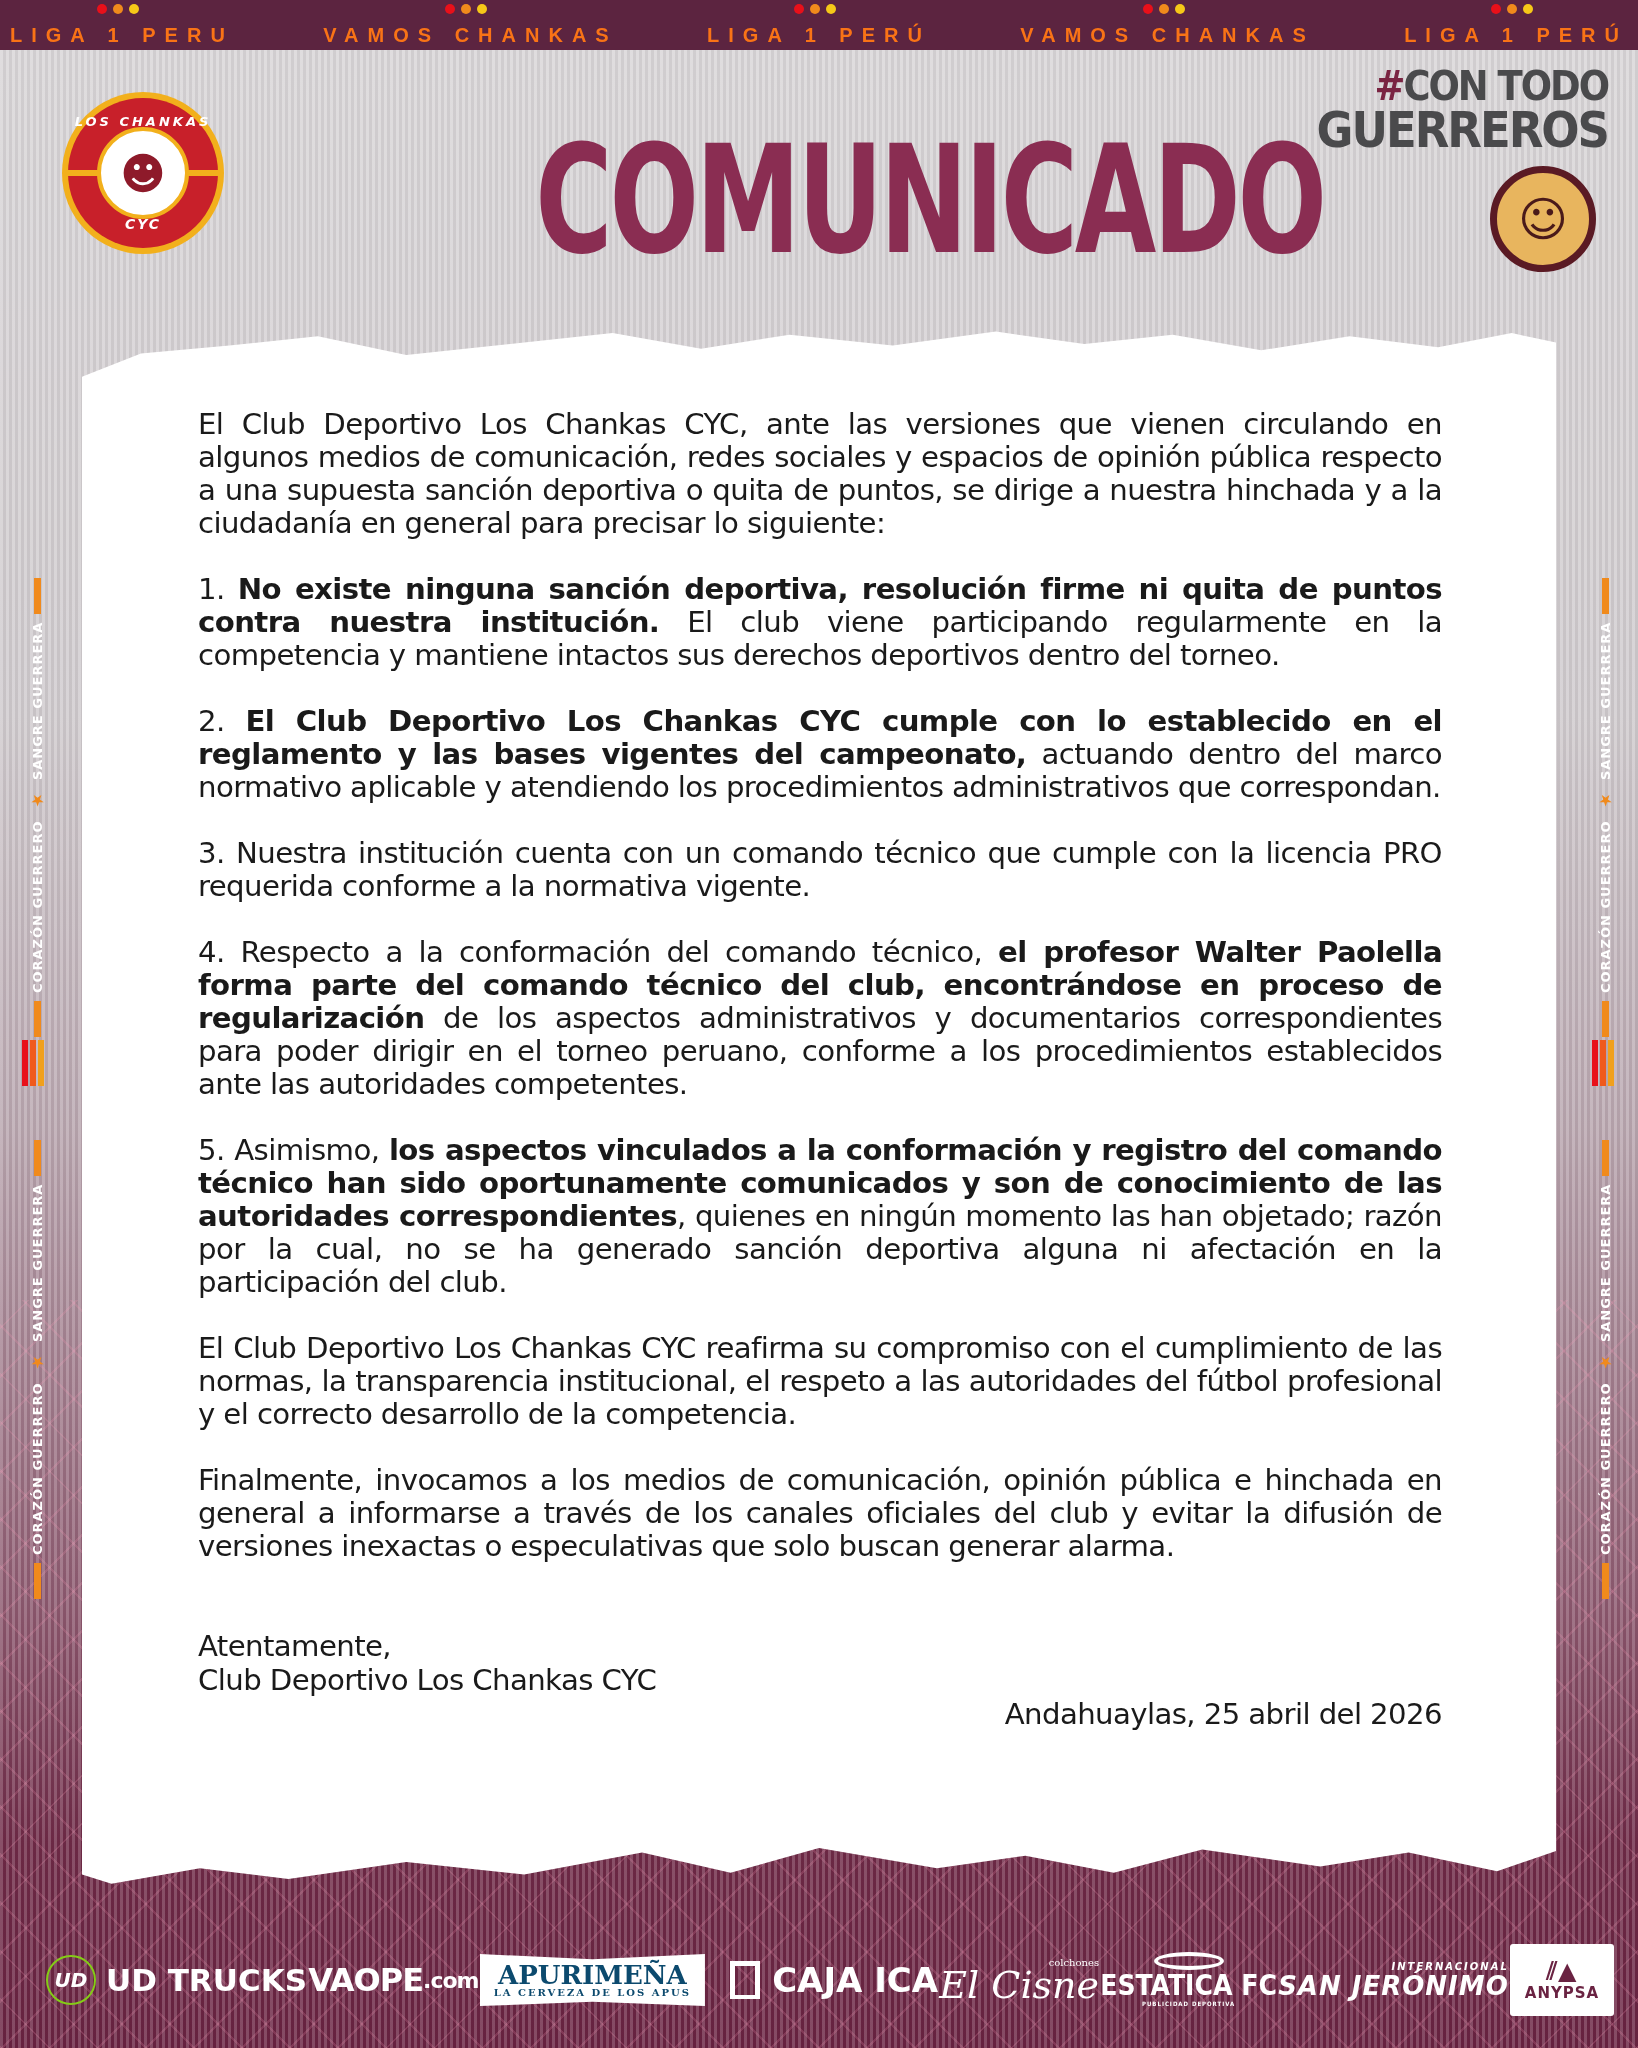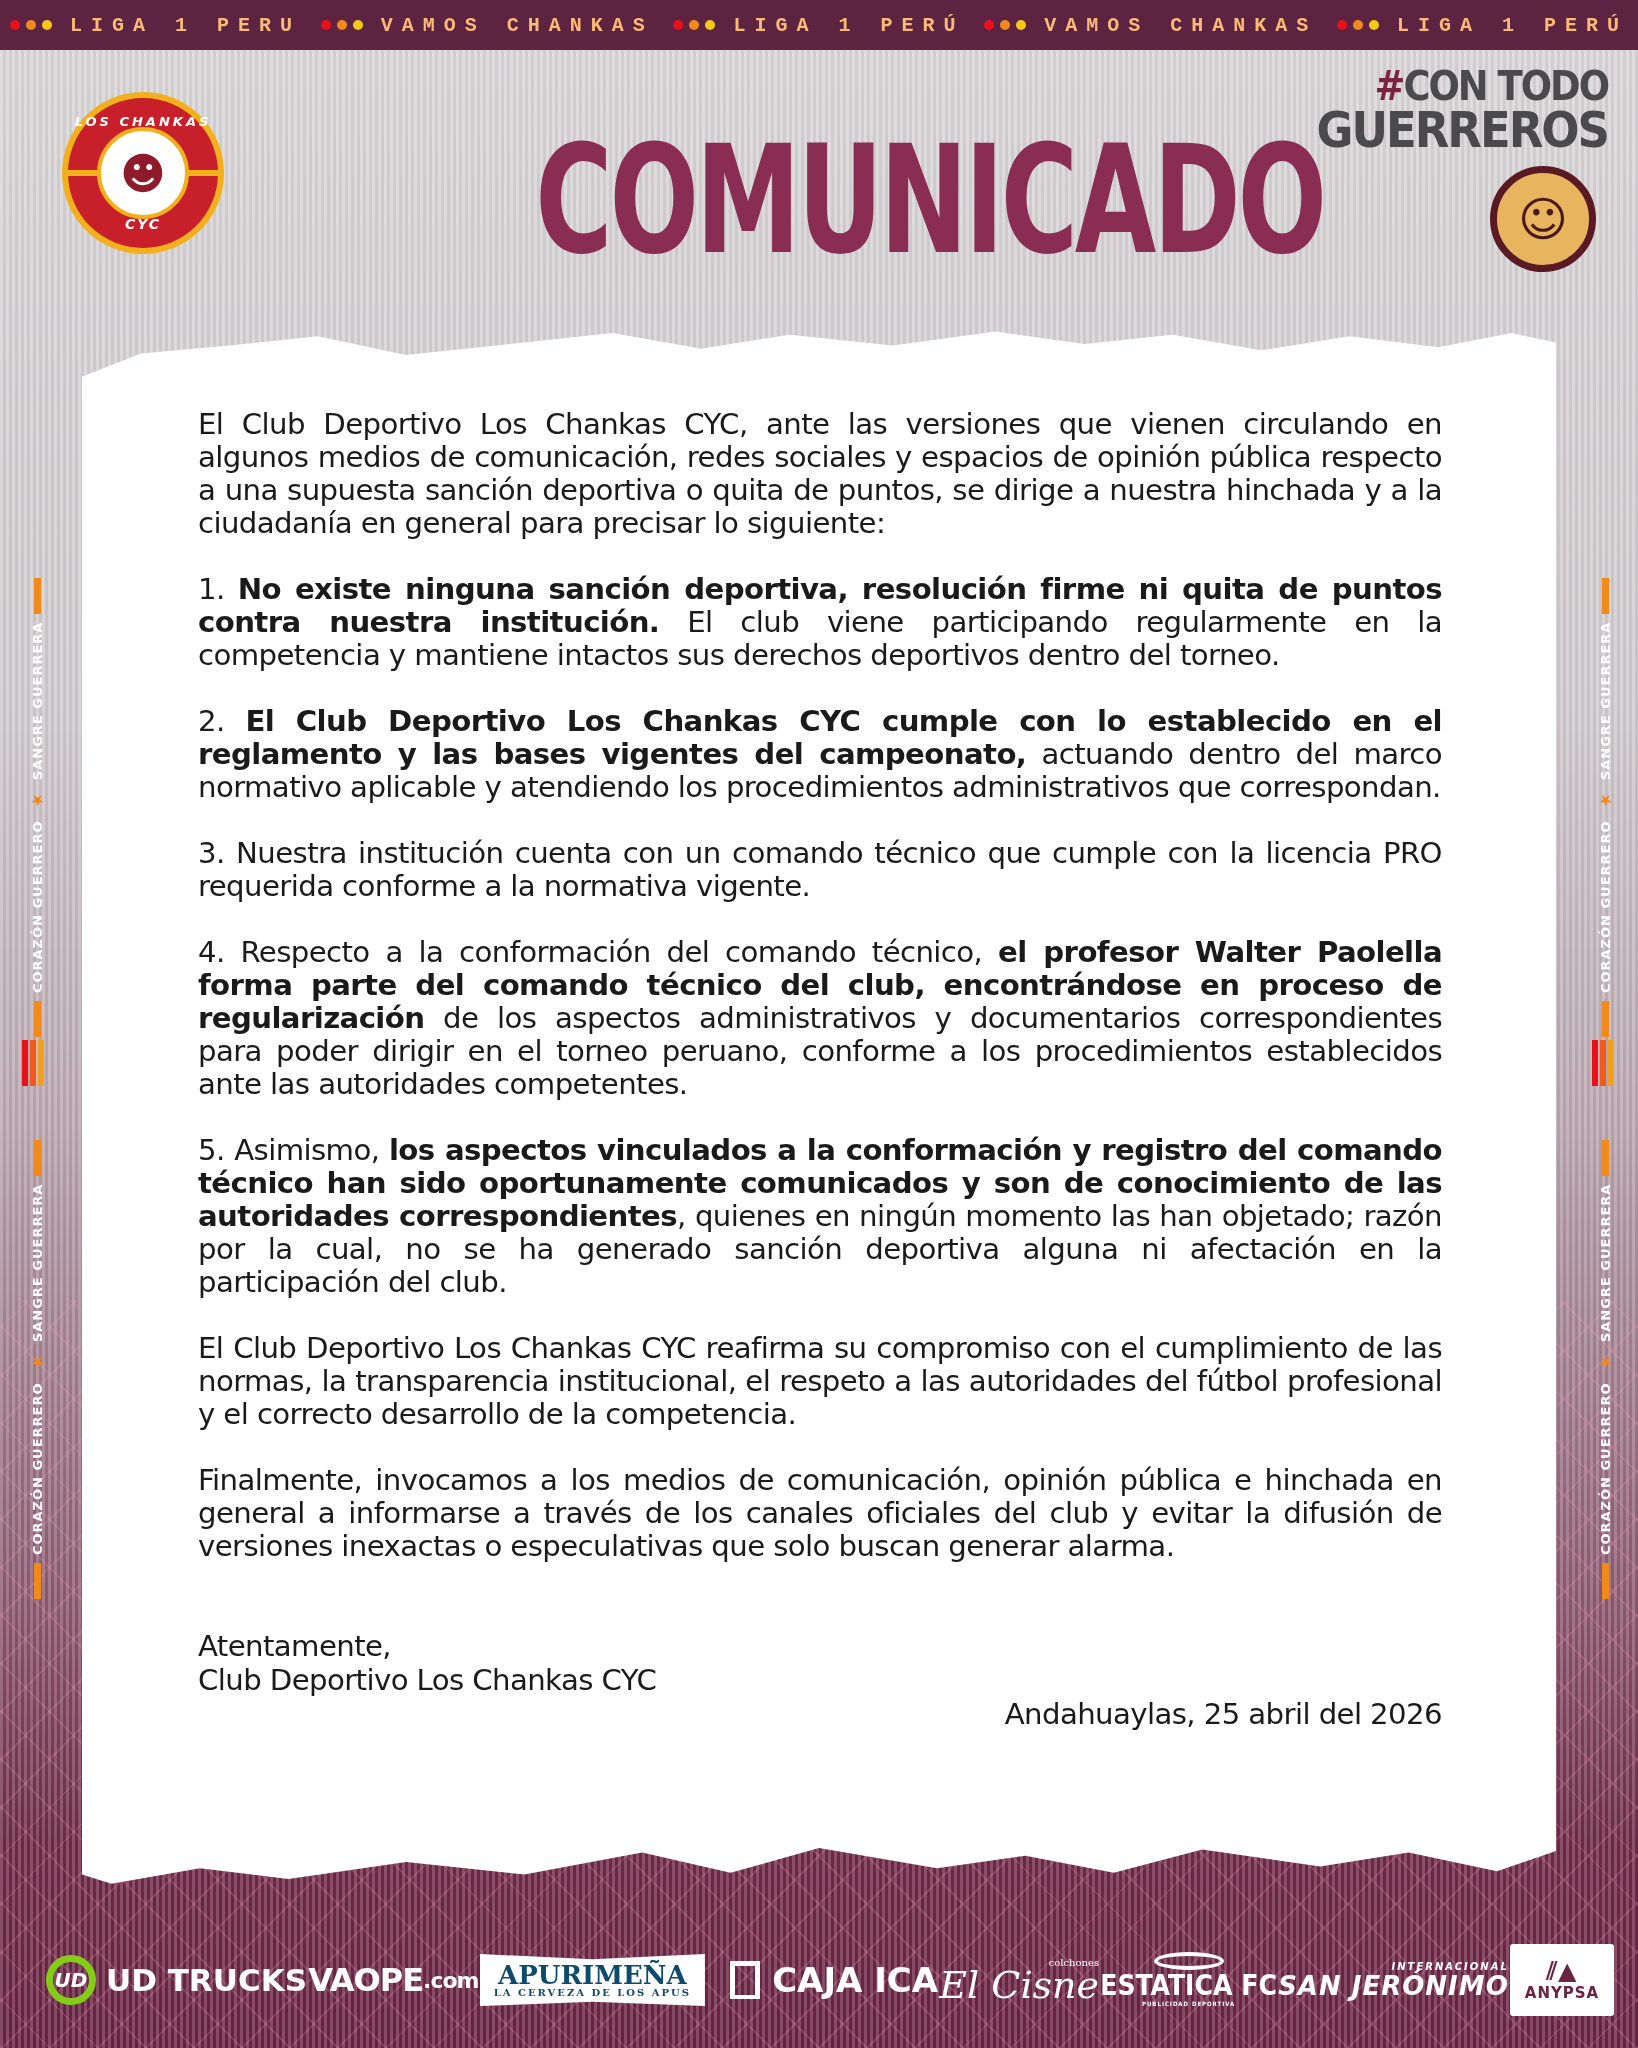--- a/index.html
+++ b/index.html
@@ -26,23 +26,23 @@
   
   .ticker {
     position: absolute; top: 0; left: 0; width: 1638px; height: 50px;
     background: #5c2440;
     display: flex; align-items: center; justify-content: space-between;
     padding: 0 10px;
     white-space: nowrap; overflow: hidden;
   }
   .ticker-item {
     display: flex; align-items: center; gap: 10px;
-    color: #fdba74;
-    font-family: Liberation Mono, monospace;
-    font-weight: bold; font-size: 20px; letter-spacing: 9px;
+    color: #f97316;
+    font-family: Liberation Sans, sans-serif;
+    font-weight: bold; font-size: 20px; letter-spacing: 9px; flex-direction: column;
   }
   .dots { display: inline-flex; gap: 6px; margin-right: 8px; }
   .dot { width: 10px; height: 10px; border-radius: 50%; display: inline-block; }
 
   
   .club-logo {
     position: absolute; left: 62px; top: 92px; width: 162px; height: 162px;
     border-radius: 50%; background: #f2b01c; padding: 6px;
   }
   .club-logo .ring {
@@ -128,21 +128,21 @@
 
   
   .sponsors {
     position: absolute; left: 0; top: 1940px; width: 1638px; height: 80px;
     display: flex; align-items: center; justify-content: space-between;
     padding: 0 24px 0 46px;
   }
   .sp { color: #fff; font-weight: bold; white-space: nowrap; display: flex; align-items: center; }
   .sp-ud { font-size: 31px; gap: 10px; }
   .sp-ud .ud-circle {
-    width: 50px; height: 50px; border: 7px solid #84cc16; border-radius: 50%;
+    width: 50px; height: 50px; border: 2px solid #84cc16; border-radius: 50%;
     display: flex; align-items: center; justify-content: center; font-size: 20px; font-style: italic;
   }
   .sp-vaope { font-size: 32px; letter-spacing: -1px; }
   .sp-vaope small { font-size: 22px; }
   .sp-apu {
     background: #fff; color: #0c4a6e; padding: 8px 14px; font-family: "DejaVu Serif", serif;
     font-size: 26px; flex-direction: column; line-height: 26px;
     clip-path: polygon(0 0, 50% 10%, 100% 0, 100% 100%, 50% 92%, 0 100%);
   }
   .sp-apu small { font-size: 10px; letter-spacing: 2px; line-height: 10px; }

